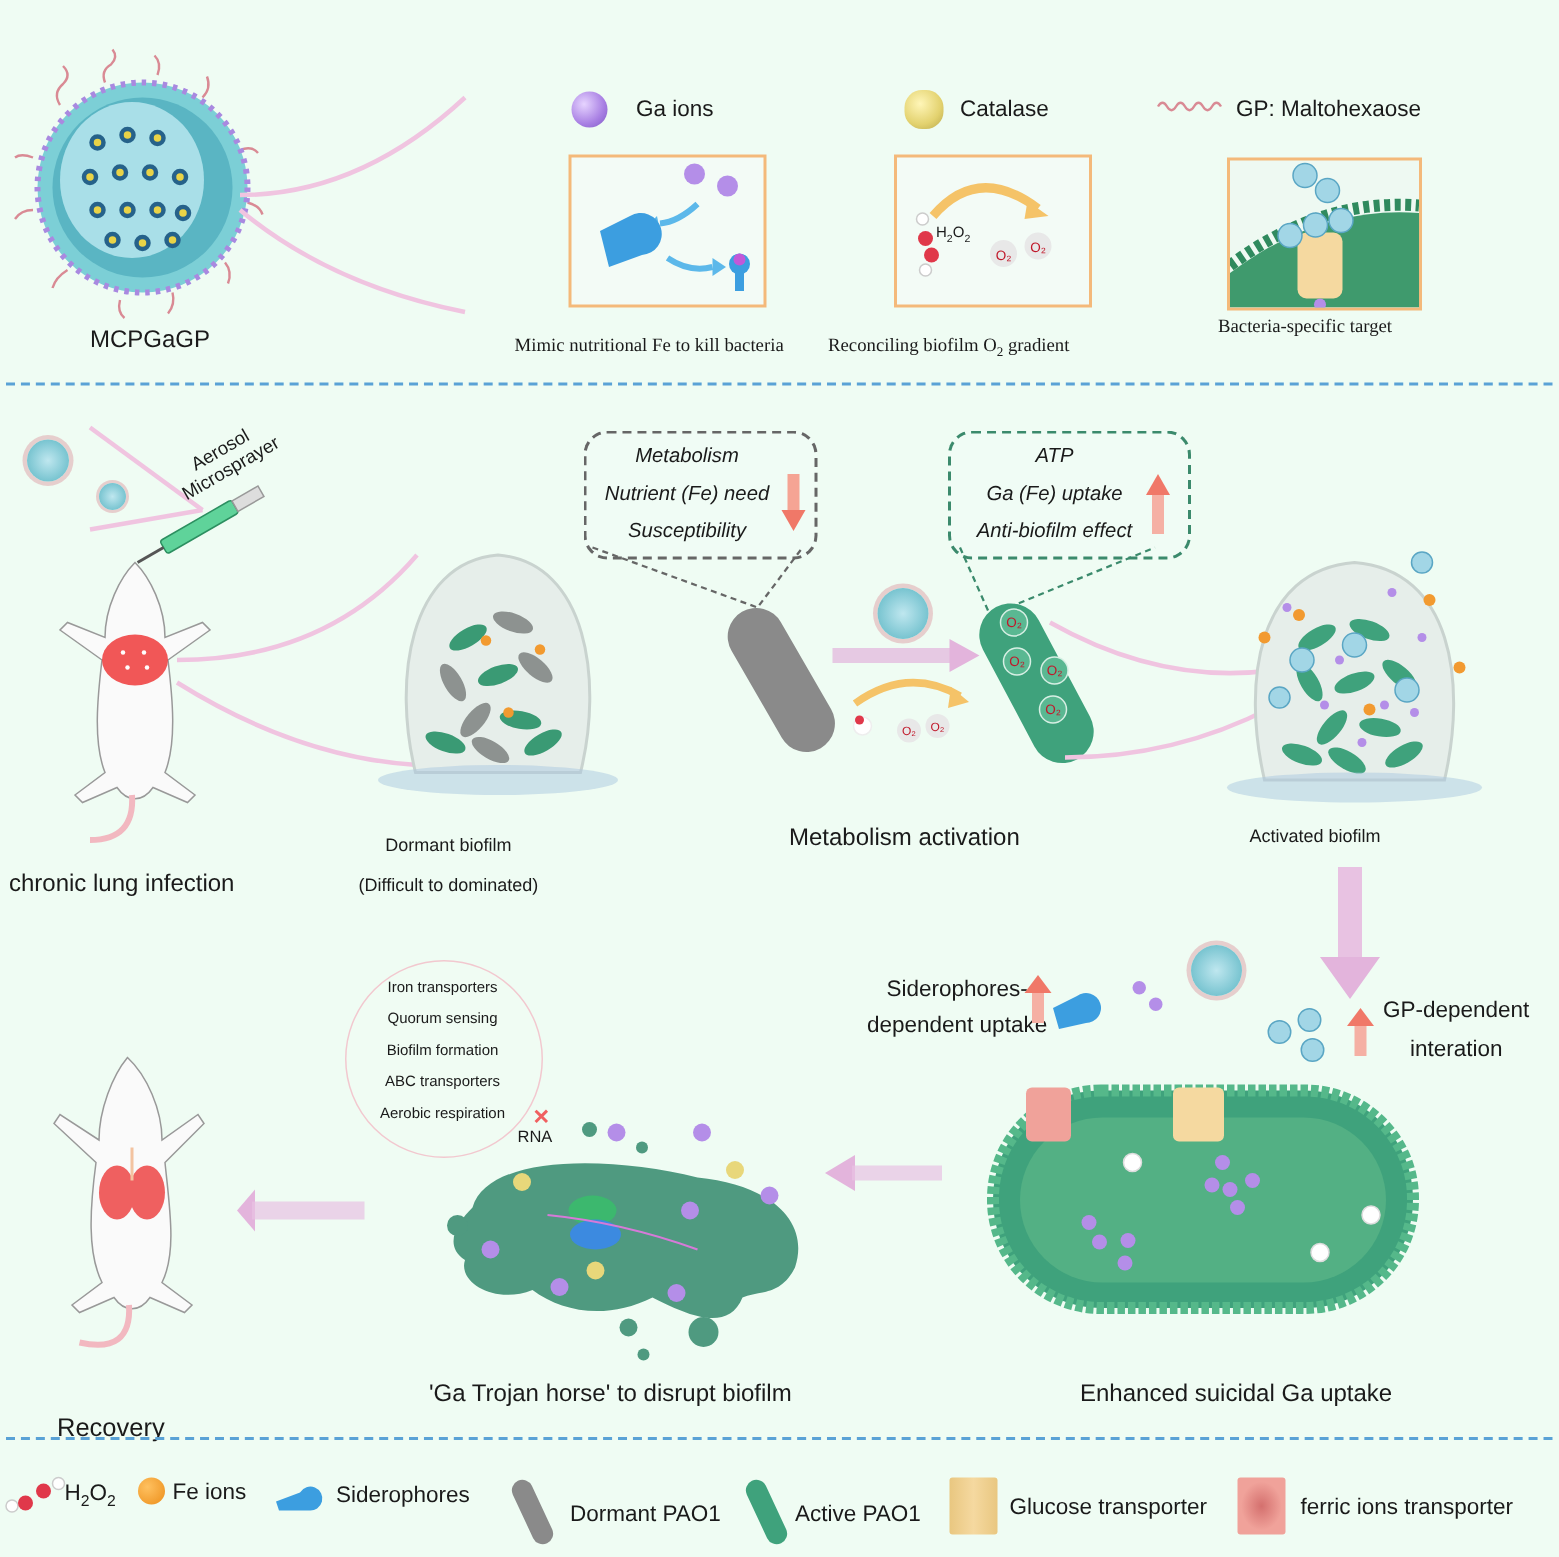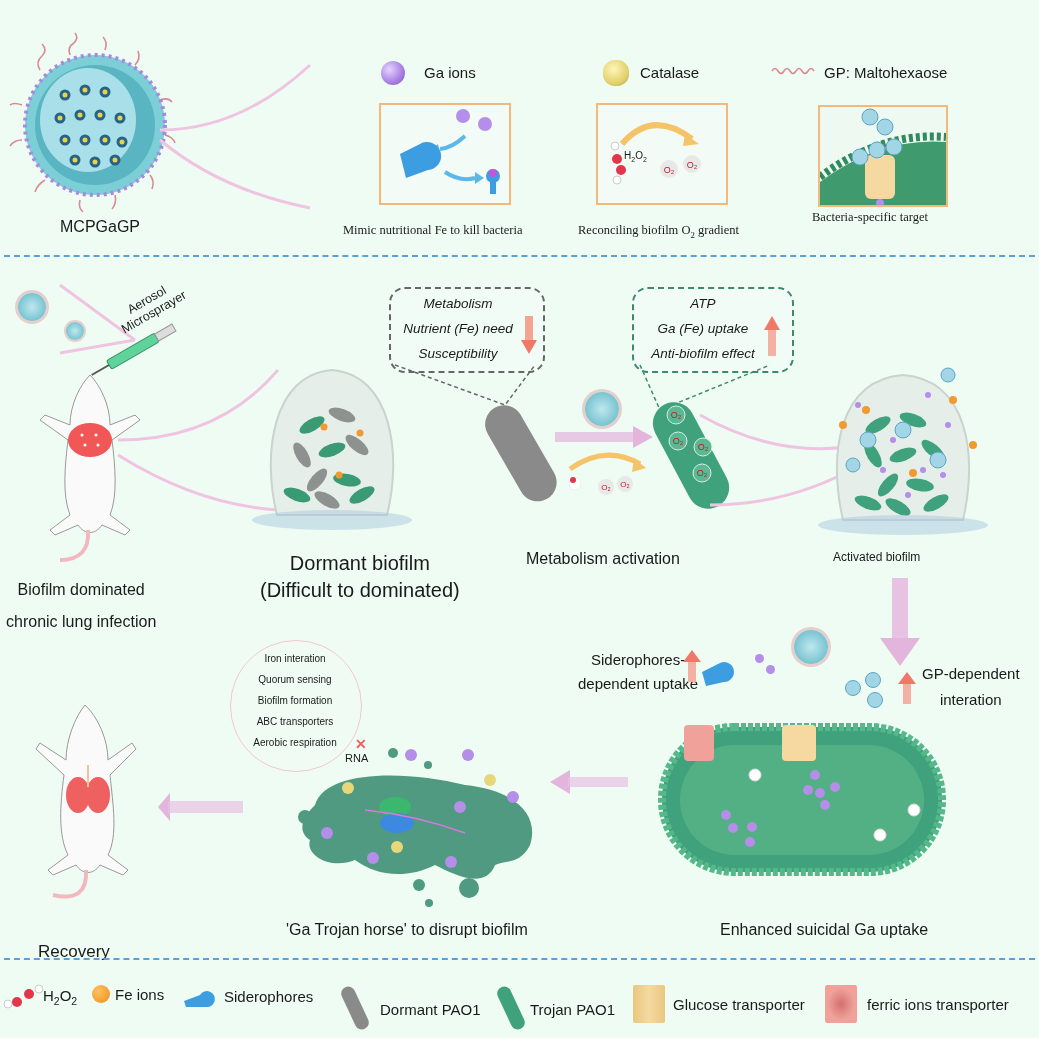--- a/index.html
+++ b/index.html
@@ -107,21 +107,21 @@
   <circle cx="18" cy="42" r="4" fill="#fff" stroke="#ccc"></circle>
     <circle cx="20" cy="55" r="5" fill="#e0384a"></circle>
     <circle cx="24" cy="66" r="5" fill="#e0384a"></circle>
     <circle cx="20" cy="76" r="4" fill="#fff" stroke="#ccc"></circle>
   <circle cx="72" cy="65" r="9" fill="#e8e8e8"></circle>
     <text x="72" y="69" font-size="9" fill="#c0182a" text-anchor="middle" font-family="Liberation Sans, sans-serif">O₂</text>
   <circle cx="95" cy="60" r="9" fill="#e8e8e8"></circle>
     <text x="95" y="64" font-size="9" fill="#c0182a" text-anchor="middle" font-family="Liberation Sans, sans-serif">O₂</text>
 </svg>
 <div class="abs xs" style="left:624px;top:150px">H<sub>2</sub>O<sub>2</sub></div>
-<div class="lbl sm" style="left:578px;top:223px"><span>Reconciling biofilm O</span><sub>2</sub><span> gradient</span></div>
+<div class="lbl sm" style="left:552px;top:223px"><span>Reconciling biofilm O</span><sub>2</sub><span> gradient</span></div>
 
 
 <div class="box" style="left:818px;top:105px;width:126px;height:98px;overflow:hidden;background:#eef9f2">
   <svg style="left:0;top:0" width="126" height="98">
     <path d="M0 75 Q 60 30 126 35 L126 98 L0 98 Z" fill="#3f9a6d"></path>
     <path d="M0 70 Q 60 25 126 30" stroke="#2f8a5e" stroke-width="8" stroke-dasharray="4 3" fill="none"></path>
     <rect x="45" y="48" width="30" height="44" rx="6" fill="#f5d9a0"></rect>
     <circle cx="50" cy="10" r="8" fill="#a2d6e6" stroke="#5aa6c4"></circle>
       <circle cx="65" cy="20" r="8" fill="#a2d6e6" stroke="#5aa6c4"></circle>
     <circle cx="40" cy="50" r="8" fill="#a2d6e6" stroke="#5aa6c4"></circle>
@@ -158,21 +158,20 @@
 <svg style="left:30px;top:375px" width="120" height="190" viewBox="0 0 120 190">
   <path d="M60 0 C 50 10 40 30 40 50 L15 40 L10 45 L38 65 C 35 90 32 120 40 140 L20 155 L25 160 L48 150 C 55 160 65 160 72 150 L95 160 L100 155 L80 140 C 88 120 85 90 82 65 L110 45 L105 40 L80 50 C 80 30 70 10 60 0 Z" fill="#fafafa" stroke="#999" stroke-width="1"></path>
   <path d="M58 155 Q 60 185 30 185" stroke="#f2b8c0" stroke-width="4" fill="none"></path>
   <ellipse cx="60" cy="65" rx="22" ry="17" fill="#ef3a3a" opacity=".85"></ellipse>
   <circle cx="52" cy="60" r="1.5" fill="#fff"></circle>
     <circle cx="66" cy="60" r="1.5" fill="#fff"></circle>
     <circle cx="55" cy="70" r="1.5" fill="#fff"></circle>
     <circle cx="68" cy="70" r="1.5" fill="#fff"></circle>
 </svg>
 <div class="lbl" style="left:6px;top:574px;line-height:32px;font-size:16px">
-  <div>Biofilm dominated</div>
   <div>chronic lung infection</div>
 </div>
 
 <svg style="left:118px;top:360px" width="160" height="160">
   <path d="M0 80 Q 100 80 160 10" stroke="#f0c4e0" stroke-width="3" fill="none"></path>
   <path d="M0 95 Q 80 145 160 150" stroke="#f0c4e0" stroke-width="3" fill="none"></path>
 </svg>
 
 
 <svg style="left:262px;top:355px" width="140" height="175" viewBox="0 0 140 175">
@@ -187,21 +186,21 @@
     <ellipse cx="85" cy="125" rx="14" ry="6" fill="#3a9a74" transform="rotate(10 85 125)"></ellipse>
     <ellipse cx="65" cy="145" rx="14" ry="6" fill="#8d9290" transform="rotate(30 65 145)"></ellipse>
     <ellipse cx="100" cy="140" rx="14" ry="6" fill="#3a9a74" transform="rotate(-30 100 140)"></ellipse>
     <ellipse cx="35" cy="140" rx="14" ry="6" fill="#3a9a74" transform="rotate(20 35 140)"></ellipse>
     <circle cx="62" cy="72" r="3.5" fill="#f29a30"></circle>
       <circle cx="98" cy="78" r="3.5" fill="#f29a30"></circle>
       <circle cx="77" cy="120" r="3.5" fill="#f29a30"></circle>
   </g>
   <ellipse cx="70" cy="165" rx="80" ry="10" fill="#a9c8e0" opacity=".5"></ellipse>
 </svg>
-<div class="lbl" style="left:260px;top:550px;line-height:27px;font-size:20px">
+<div class="lbl" style="left:239px;top:550px;line-height:27px;font-size:12px">
   <div>Dormant biofilm</div>
   <div>(Difficult to dominated)</div>
 </div>
 
 
 <div class="callout" style="left:389px;top:287px;width:152px;height:80px;padding-top:2px">
   <div class="line" style="padding-right:18px">Metabolism</div>
   <div class="line" style="padding-right:18px">Nutrient (Fe) need</div>
   <div class="line" style="padding-right:18px">Susceptibility</div>
 </div>
@@ -378,21 +377,21 @@
 <div class="lbl" style="left:720px;top:921px;font-size:16px">Enhanced suicidal Ga uptake</div>
 
 <svg style="left:550px;top:770px" width="80" height="24">
     <polygon points="0,12 20,0 20,24" fill="#e3b4dc"></polygon>
     <rect x="18" y="7" width="60" height="10" fill="#e8c2e2" opacity=".7"></rect>
   </svg>
 
 
 <div class="abs" style="left:230px;top:640px;width:130px;height:130px;border-radius:50%;border:1.5px solid #f2c8cf;background:rgba(240,252,244,.6)"></div>
 <div class="abs" style="left:232px;top:648px;width:126px;text-align:center;font-size:10px;line-height:21px">
-  <div>Iron interation</div>
+  <div>Iron transporters</div>
   <div>Quorum sensing</div>
   <div>Biofilm formation</div>
   <div>ABC transporters</div>
   <div>Aerobic respiration</div>
 </div>
 <div class="abs" style="left:355px;top:736px;color:#f06060;font-size:14px;font-weight:bold">✕</div>
 <div class="abs" style="left:345px;top:752px;font-size:11px">RNA</div>
 
 
 <svg style="left:285px;top:745px" width="260" height="170">
@@ -465,21 +464,21 @@
 <div class="leg" style="left:338px">
   <svg style="position:relative;margin-right:8px" width="34" height="48">
       <rect x="10" y="0" width="14" height="46" rx="7" fill="#8a8a8a" transform="rotate(-25 17 23)"></rect>
     </svg>
   <span>Dormant PAO1</span>
 </div>
 <div class="leg" style="left:496px">
   <svg style="position:relative;margin-right:4px" width="30" height="48">
       <rect x="8" y="0" width="14" height="46" rx="7" fill="#3fa27c" transform="rotate(-25 15 23)"></rect>
     </svg>
-  <span>Trojan PAO1</span>
+  <span>Active PAO1</span>
 </div>
 <div class="leg" style="left:633px">
   <span style="width:32px;height:38px;background:linear-gradient(90deg,#e9c780,#f5d9a0,#e9c780);margin-right:8px;display:inline-block;border-radius:2px"></span>
   <span>Glucose transporter</span>
 </div>
 <div class="leg" style="left:825px">
   <span style="width:32px;height:38px;background:radial-gradient(ellipse at center,#d4706e,#f0a29a 60%);margin-right:10px;display:inline-block;border-radius:2px"></span>
   <span>ferric ions  transporter</span>
 </div>
 

